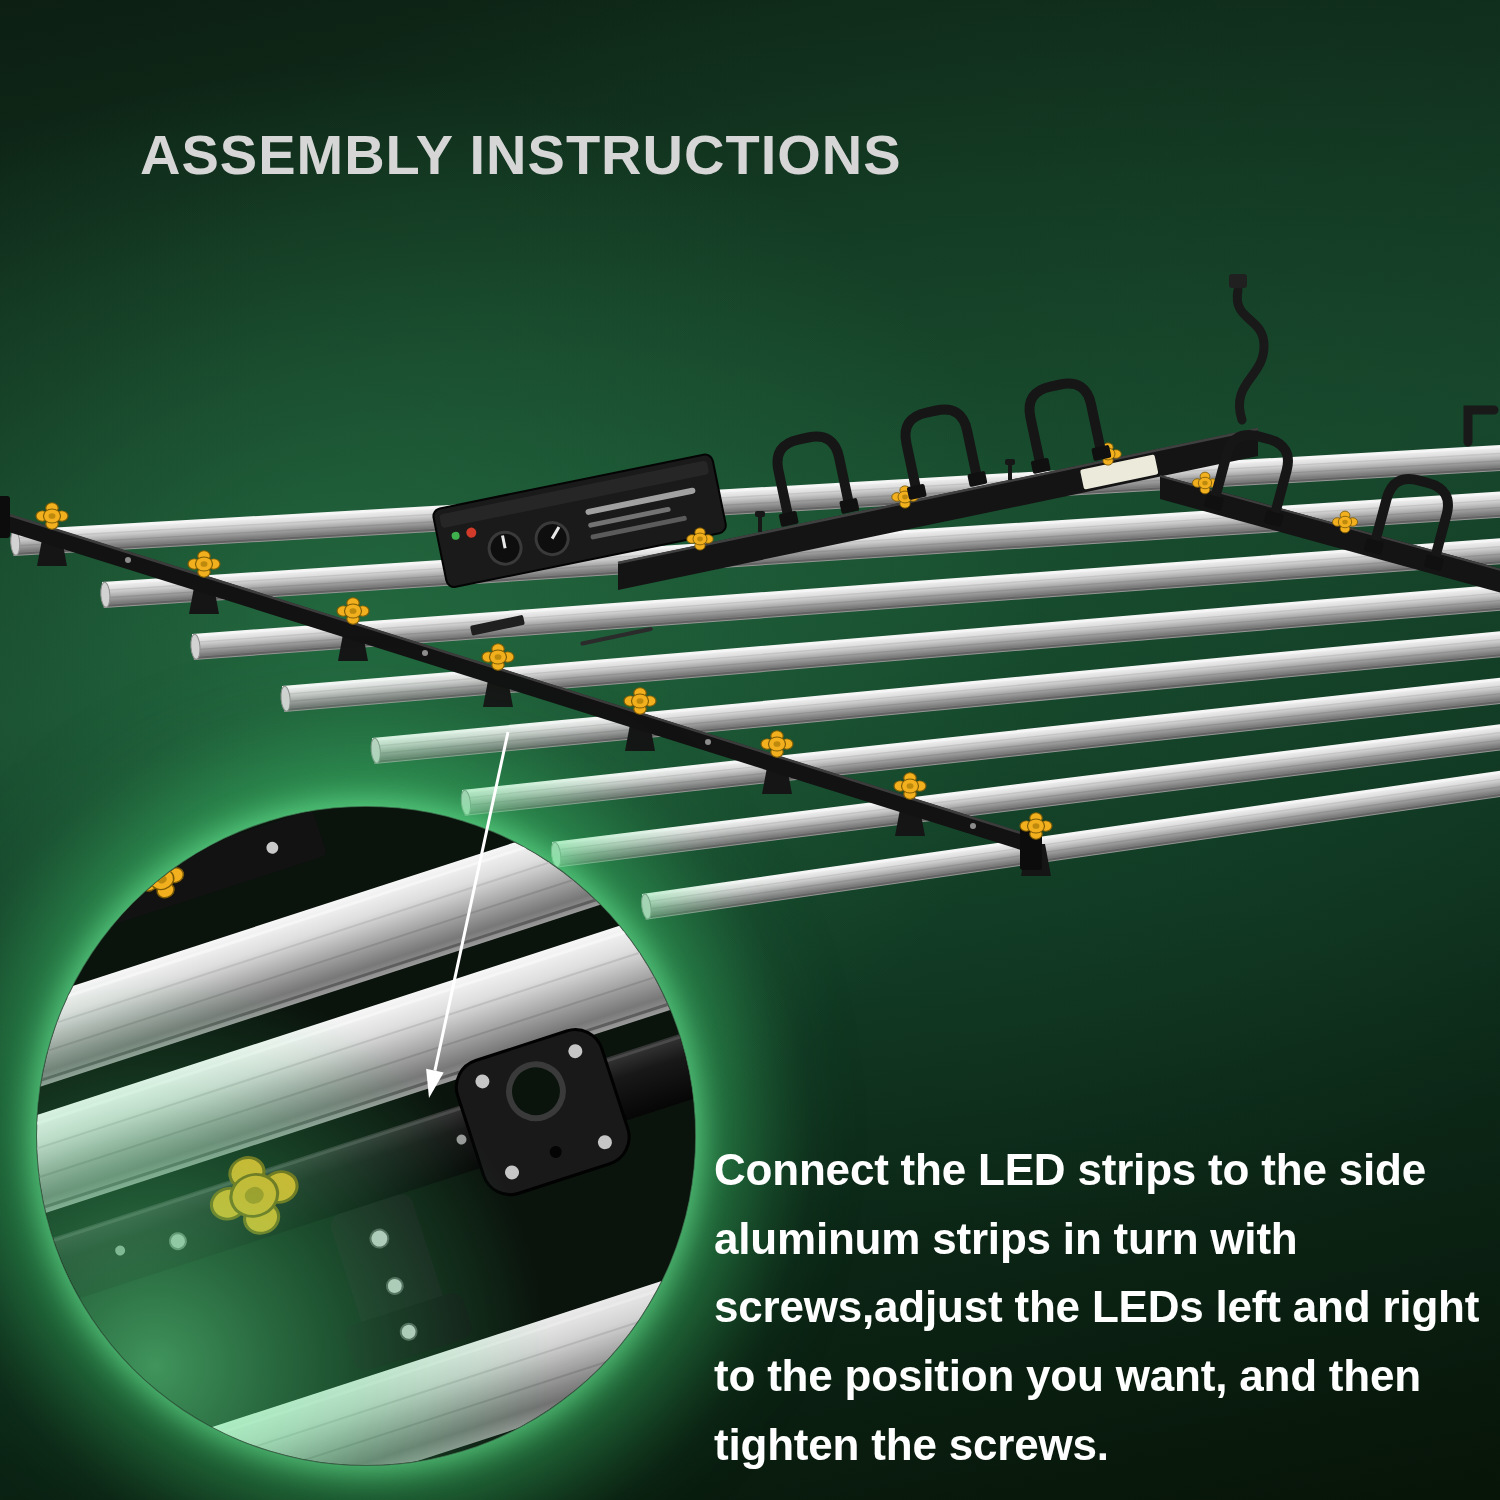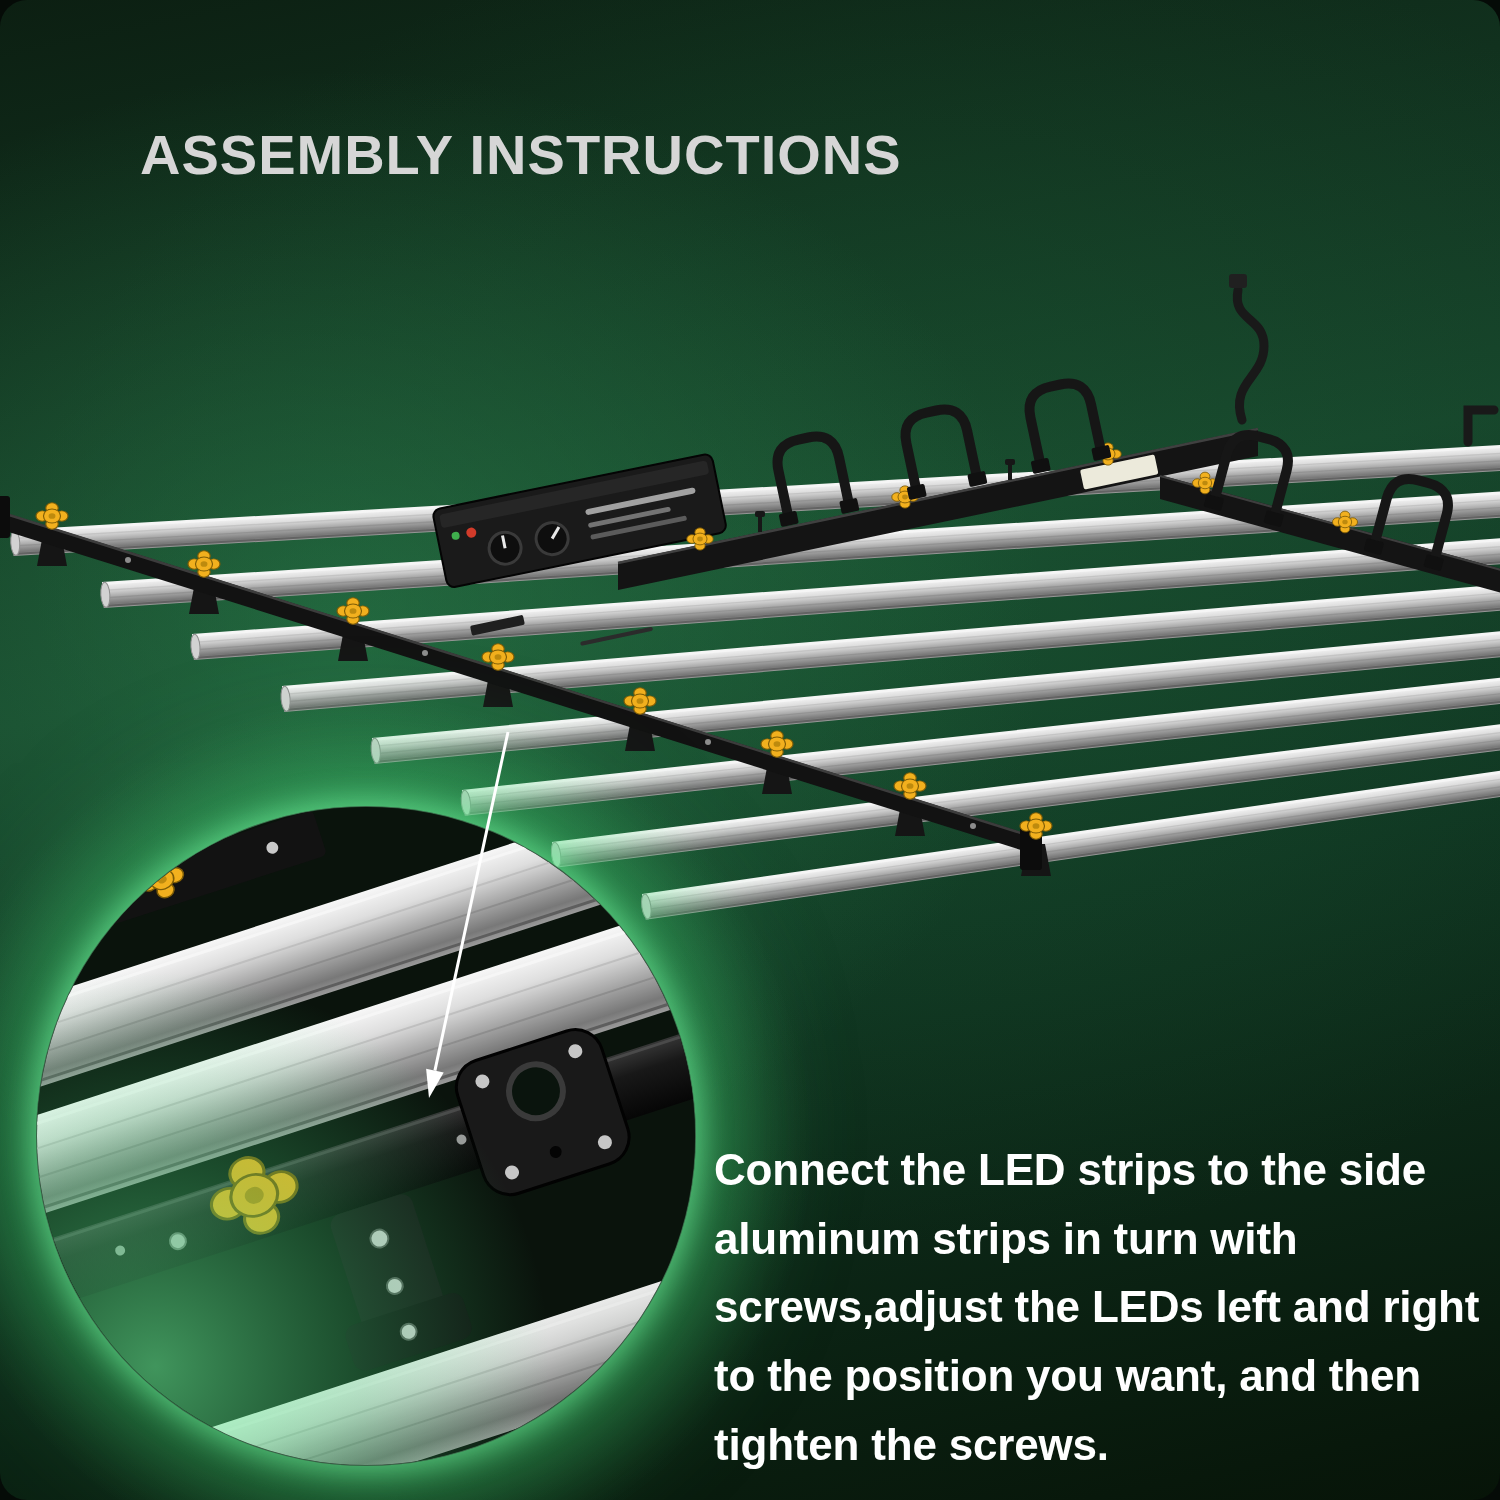--- a/index.html
+++ b/index.html
@@ -3,21 +3,20 @@
 <meta charset="utf-8">
 <style>
   html,body{margin:0;padding:0;background:#050b07;}
   .canvas{
     position:relative;width:1500px;height:1500px;overflow:hidden;
     font-family:"Liberation Sans",sans-serif;
     background:
       radial-gradient(1000px 800px at 23% 42%, rgba(46,138,82,0.50), rgba(46,138,82,0) 70%),
       radial-gradient(1200px 900px at 62% 38%, rgba(30,100,58,0.38), rgba(30,100,58,0) 75%),
       linear-gradient(168deg,#0c1f12 0%, #16432a 40%, #0f3320 62%, #071408 100%);
-    border-radius: 27px;
   }
   .title{
     position:absolute;left:140px;top:122px;margin:0;z-index:5;
     font-size:56px;font-weight:800;letter-spacing:1px;color:#d6d6d6;
   }
   .scene{position:absolute;left:0;top:270px;z-index:1;}
   .inset-glow{
     position:absolute;left:-90px;top:680px;width:920px;height:920px;z-index:2;border-radius:50%;
     background:radial-gradient(circle, rgba(85,240,135,0.50) 0%, rgba(50,180,95,0.25) 45%, rgba(50,180,95,0) 68%);
   }

